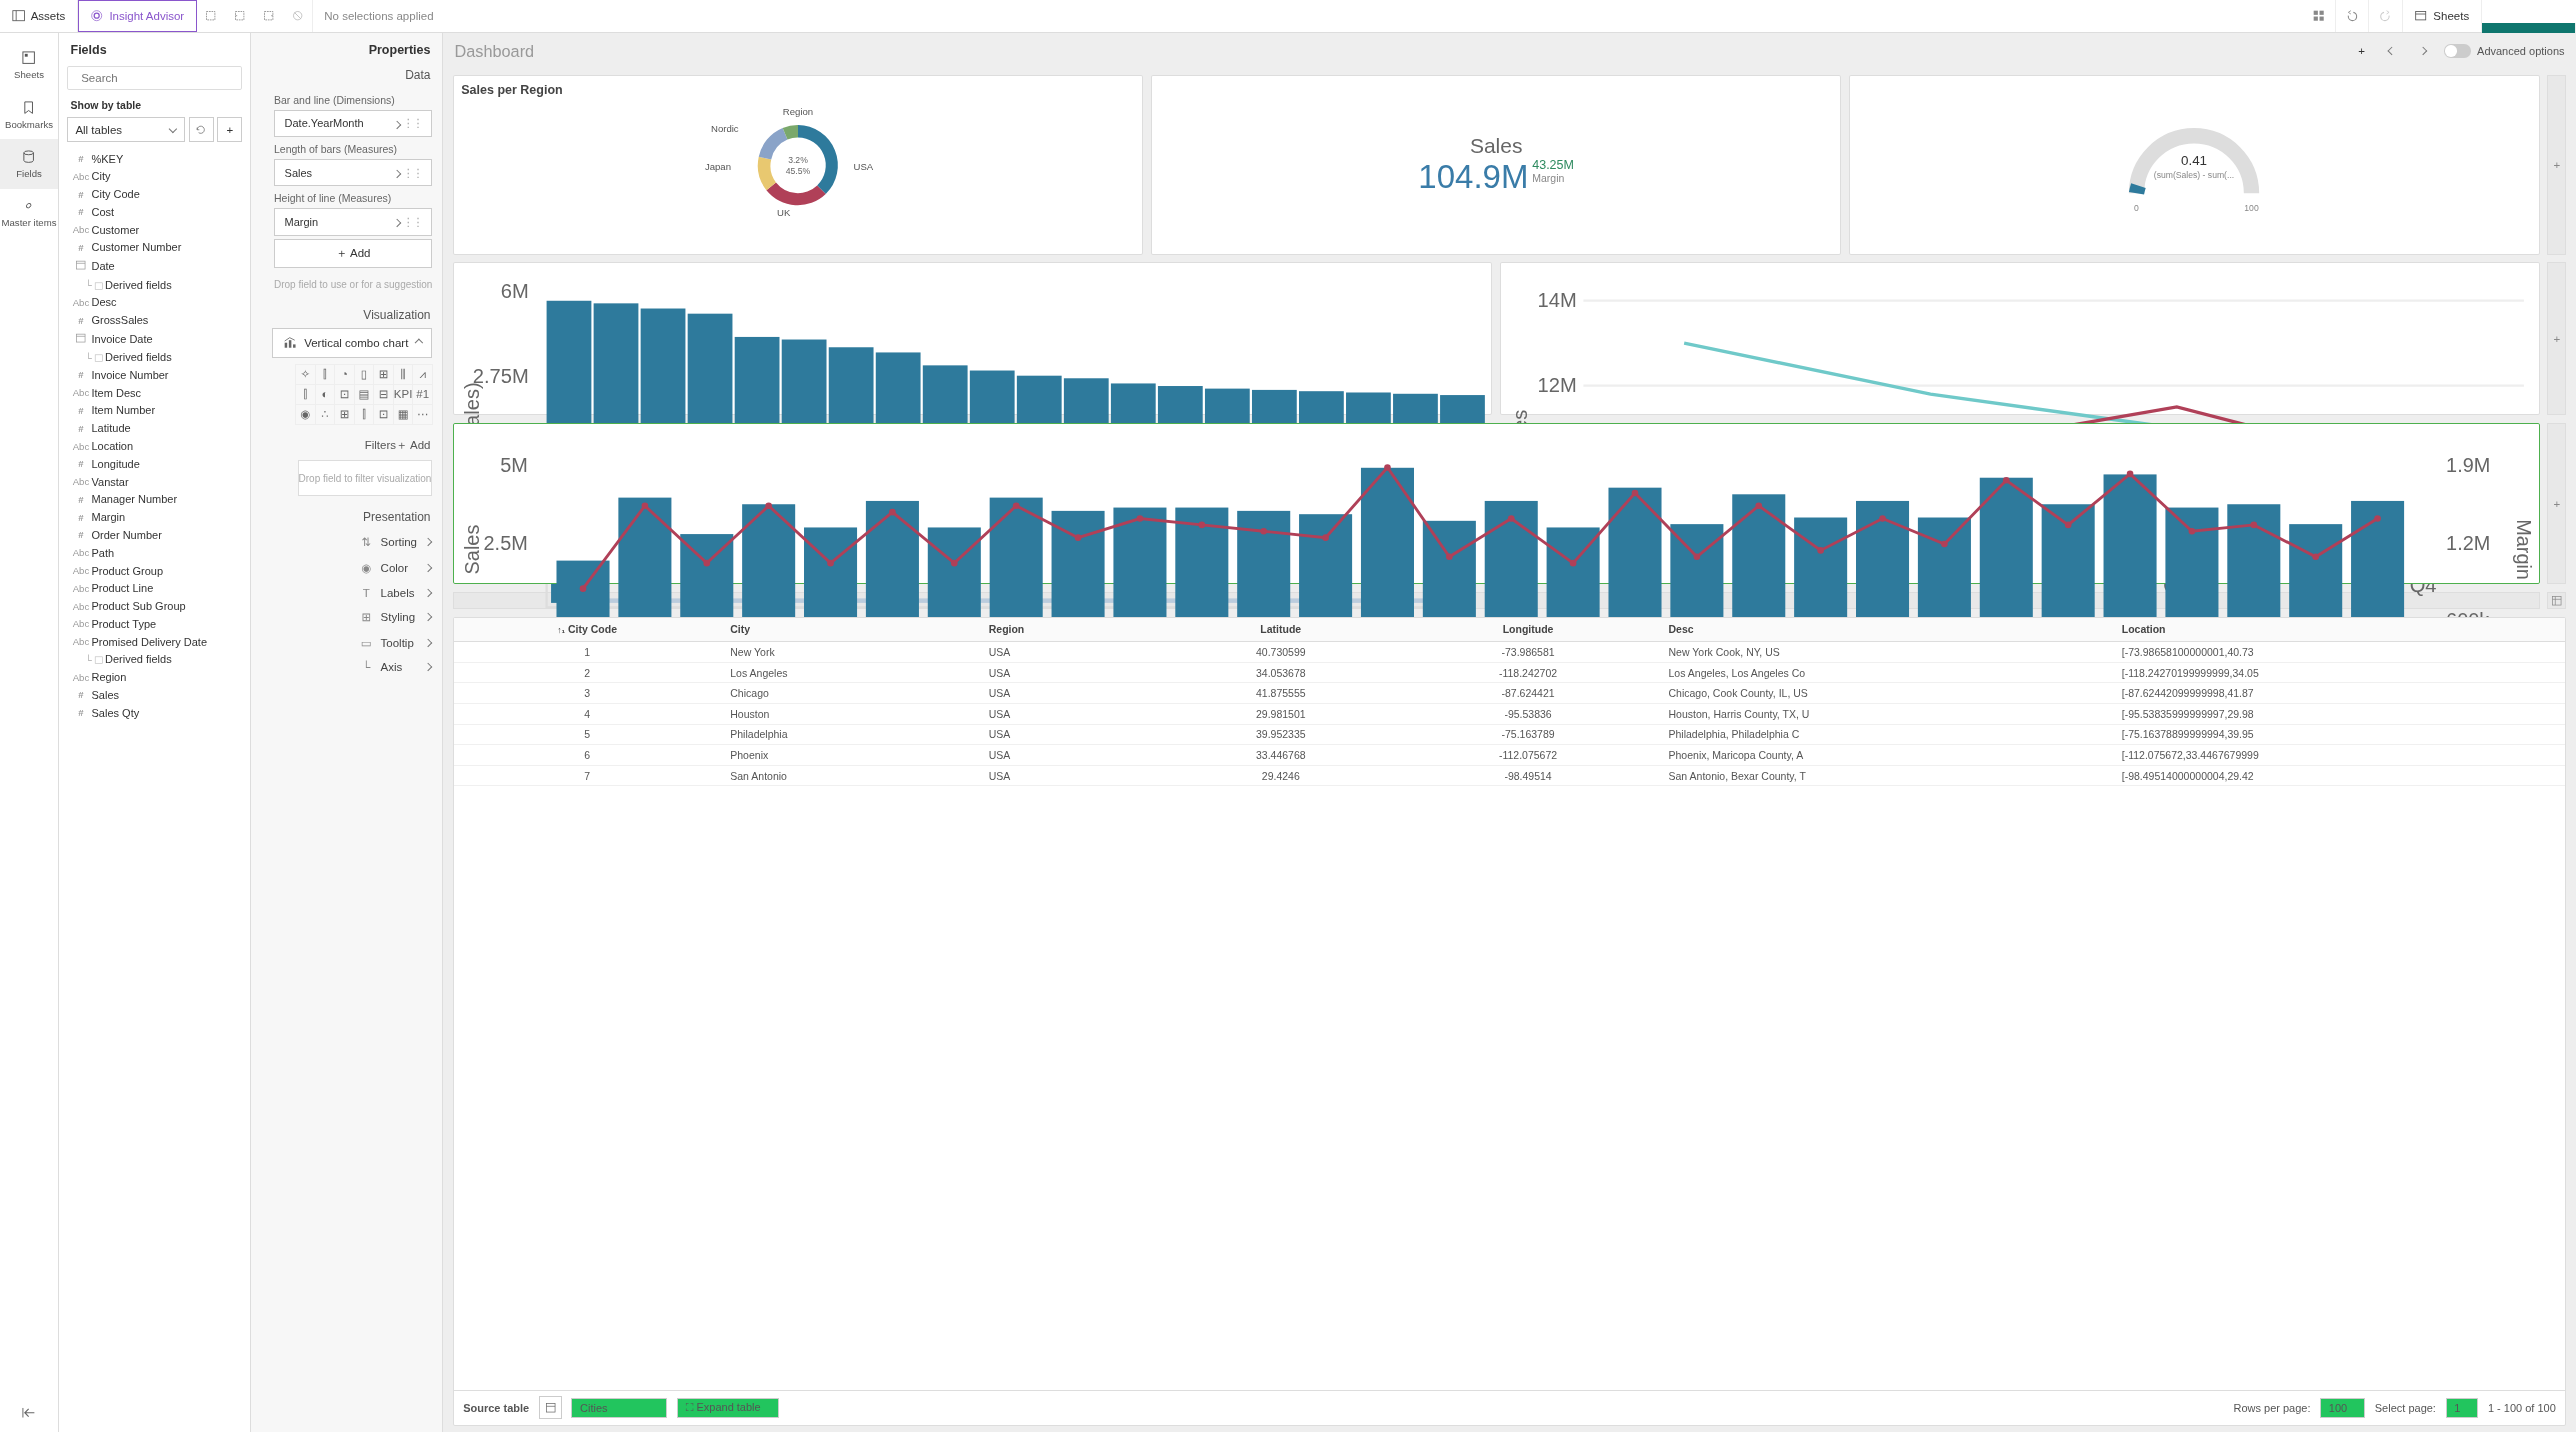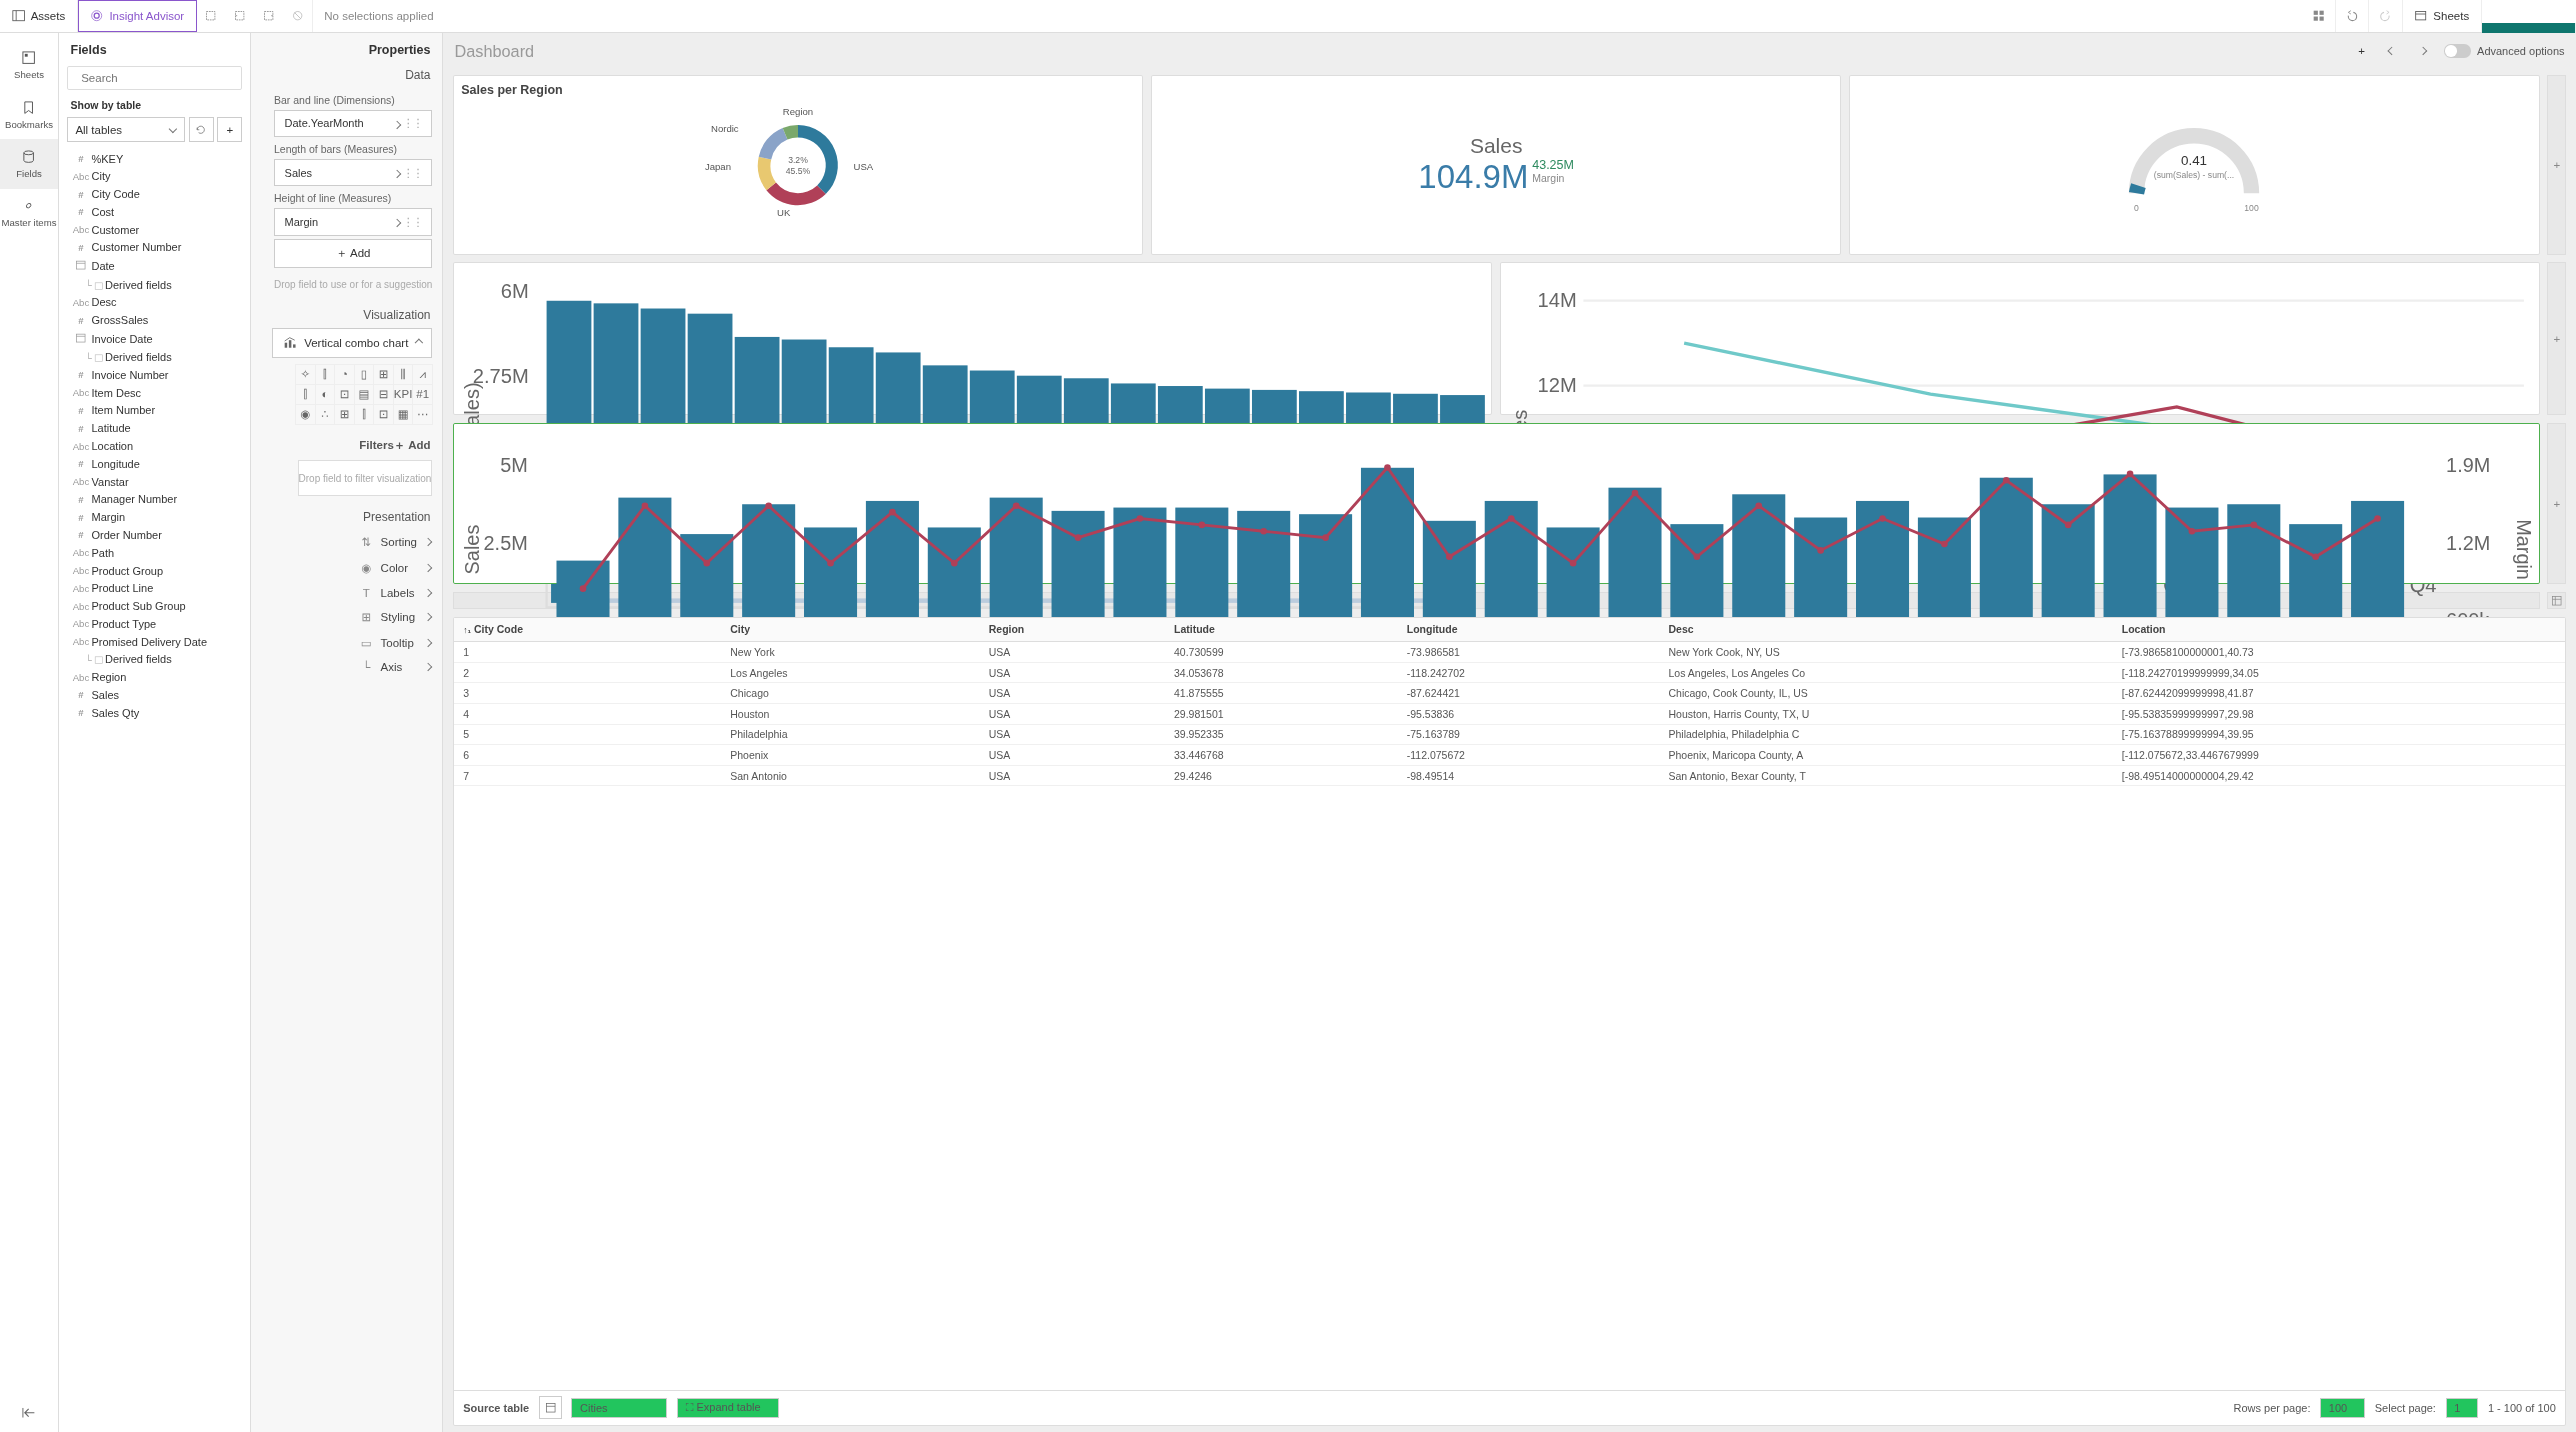--- a/index.html
+++ b/index.html
@@ -42,21 +42,21 @@
 .field-item.child .field-type { color: #aaa; }
 
 
 .props-panel { width: 192px; background: #f7f7f7; border-right: 1px solid #ddd; display: flex; flex-direction: column; overflow-y: auto; align-items: flex-end; }
 .props-header { padding: 9.6px 11.5px 5.8px; font-weight: 600; font-size: 12.5px; }
 .props-section { padding: 5.8px 11.5px; font-size: 12px; color: #555; }
 .props-label { font-size: 10.5px; color: #666; margin: 5.8px 0 3.8px; }
 .props-pill { background: #fff; border: 1px solid #ccc; padding: 5.8px 9.6px; display: flex; justify-content: space-between; align-items: center; cursor: pointer; font-size: 11px; }
 .props-add-btn { background: #fff; border: 1px solid #ccc; padding: 5.8px; text-align: center; cursor: pointer; margin-top: 3.8px; }
 .props-drop { color: #aaa; font-size: 10px; text-align: center; padding: 11.5px 0; }
-.props-sec-title { display: flex; justify-content: space-between; align-items: center; padding: 7.7px 11.5px; font-size: 11.5px; color: #555; font-weight: bold; }
+.props-sec-title { display: flex; justify-content: space-between; align-items: center; padding: 7.7px 11.5px; font-size: 11.5px; color: #555; }
 .viz-select { margin: 0 9.6px; background: #fff; border: 1px solid #ccc; padding: 7.7px 9.6px; display: flex; align-items: center; gap: 7.7px; cursor: pointer; }
 .viz-grid { display: grid; grid-template-columns: repeat(7, 1fr); gap: 0; margin: 5.8px 9.6px; }
 .viz-cell { height: 21px; border: 1px solid #eee; margin: -0.5px; display: flex; align-items: center; justify-content: center; cursor: pointer; color: #666; font-size: 11.5px; }
 .pres-item { display: flex; align-items: center; gap: 7.7px; padding: 5.8px 11.5px; cursor: pointer; font-size: 11.5px; color: #444; }
 .pres-chev { margin-left: auto; color: #aaa; }
 
 
 .canvas-area { flex: 1; display: flex; flex-direction: column; background: #eee; overflow: hidden; }
 .canvas-toolbar { display: flex; align-items: center; height: 36px; padding: 0 11.5px; background: #eee; }
 .canvas-title { font-size: 16.3px; color: #999; }
@@ -90,21 +90,21 @@
 
 .bar-svg, .line-svg, .combo-svg { width: 100%; }
 
 
 .combo-card { border: 1.9px solid #4db04d; }
 
 
 .table-card { flex: 1; display: flex; flex-direction: column; padding: 0; min-height: 163px; }
 .data-table { width: 100%; border-collapse: collapse; font-size: 10.5px; }
 .data-table th { text-align: left; padding: 5.8px 9.6px; border-bottom: 1px solid #ddd; font-weight: 600; color: #444; background: #fafafa; }
-.data-table th.num, .data-table td.num { text-align: left; }
+.data-table th.num, .data-table td.num { text-align: center; }
 .data-table td { padding: 3.8px 9.6px; border-bottom: 1px solid #f0f0f0; color: #555; white-space: nowrap; overflow: hidden; text-overflow: ellipsis; max-width: 134px; }
 .table-footer { display: flex; align-items: center; gap: 9.6px; padding: 5.8px 9.6px; border-top: 1px solid #ddd; font-size: 11px; color: #555; }
 .tf-select { border: 1px solid #ccc; padding: 2.9px 17px 2.9px 7.7px; background: #22c55e; cursor: pointer; }
 .tf-spacer { flex: 1; }
 
 .chevron { display: inline-block; width: 5.8px; height: 5.8px; border-right: 1.4px solid #777; border-bottom: 1.4px solid #777; transform: rotate(-45deg); }
 .chevron.down { transform: rotate(45deg); margin-bottom: 1.9px; }
 .chevron.left { transform: rotate(135deg); }
 .chevron.up { transform: rotate(-135deg); }
 

